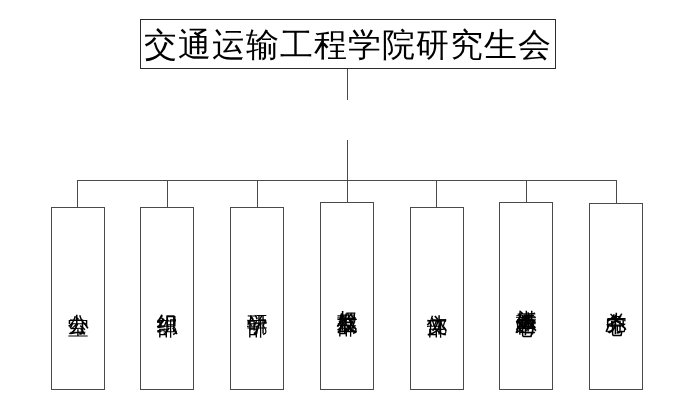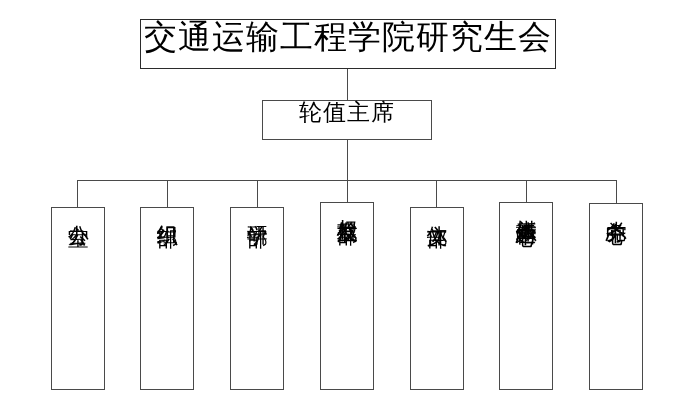--- a/index.html
+++ b/index.html
@@ -14,20 +14,21 @@
     background: #ffffff;
     font-family: "DejaVu Serif", "Liberation Serif", serif;
     overflow: hidden;
   }
   .node-box {
     position: absolute;
     box-sizing: border-box;
     border: 1px solid #4a4a4a;
     background: #ffffff;
     display: flex;
+    align-items: center;
     justify-content: center;
   }
   .title-box {
     left: 140px;
     top: 19px;
     width: 416px;
     height: 50px;
     border: 1px solid #2b2b2b;
   }
   .title-box .node-label {
@@ -74,23 +75,20 @@
 <body>
 
 <div id="chart-root">
 
   <div class="node-box title-box">
     <span class="node-label">交通运输工程学院研究生会</span>
   </div>
 
   <div class="connector v-line" style="left:347px; top:69px; height:31px;"></div>
 
-  <div class="node-box chair-box">
-    <span class="node-label">轮值主席</span>
-  </div>
 
   <div class="connector v-line" style="left:347px; top:140px; height:41px;"></div>
 
   <div class="connector h-line" style="left:77px; top:180px; width:539px;"></div>
 
   <div class="connector v-line" style="left:77px; top:180px; height:27px;"></div>
   <div class="connector v-line" style="left:167px; top:180px; height:27px;"></div>
   <div class="connector v-line" style="left:257px; top:180px; height:27px;"></div>
   <div class="connector v-line" style="left:347px; top:180px; height:22px;"></div>
   <div class="connector v-line" style="left:436px; top:180px; height:27px;"></div>

